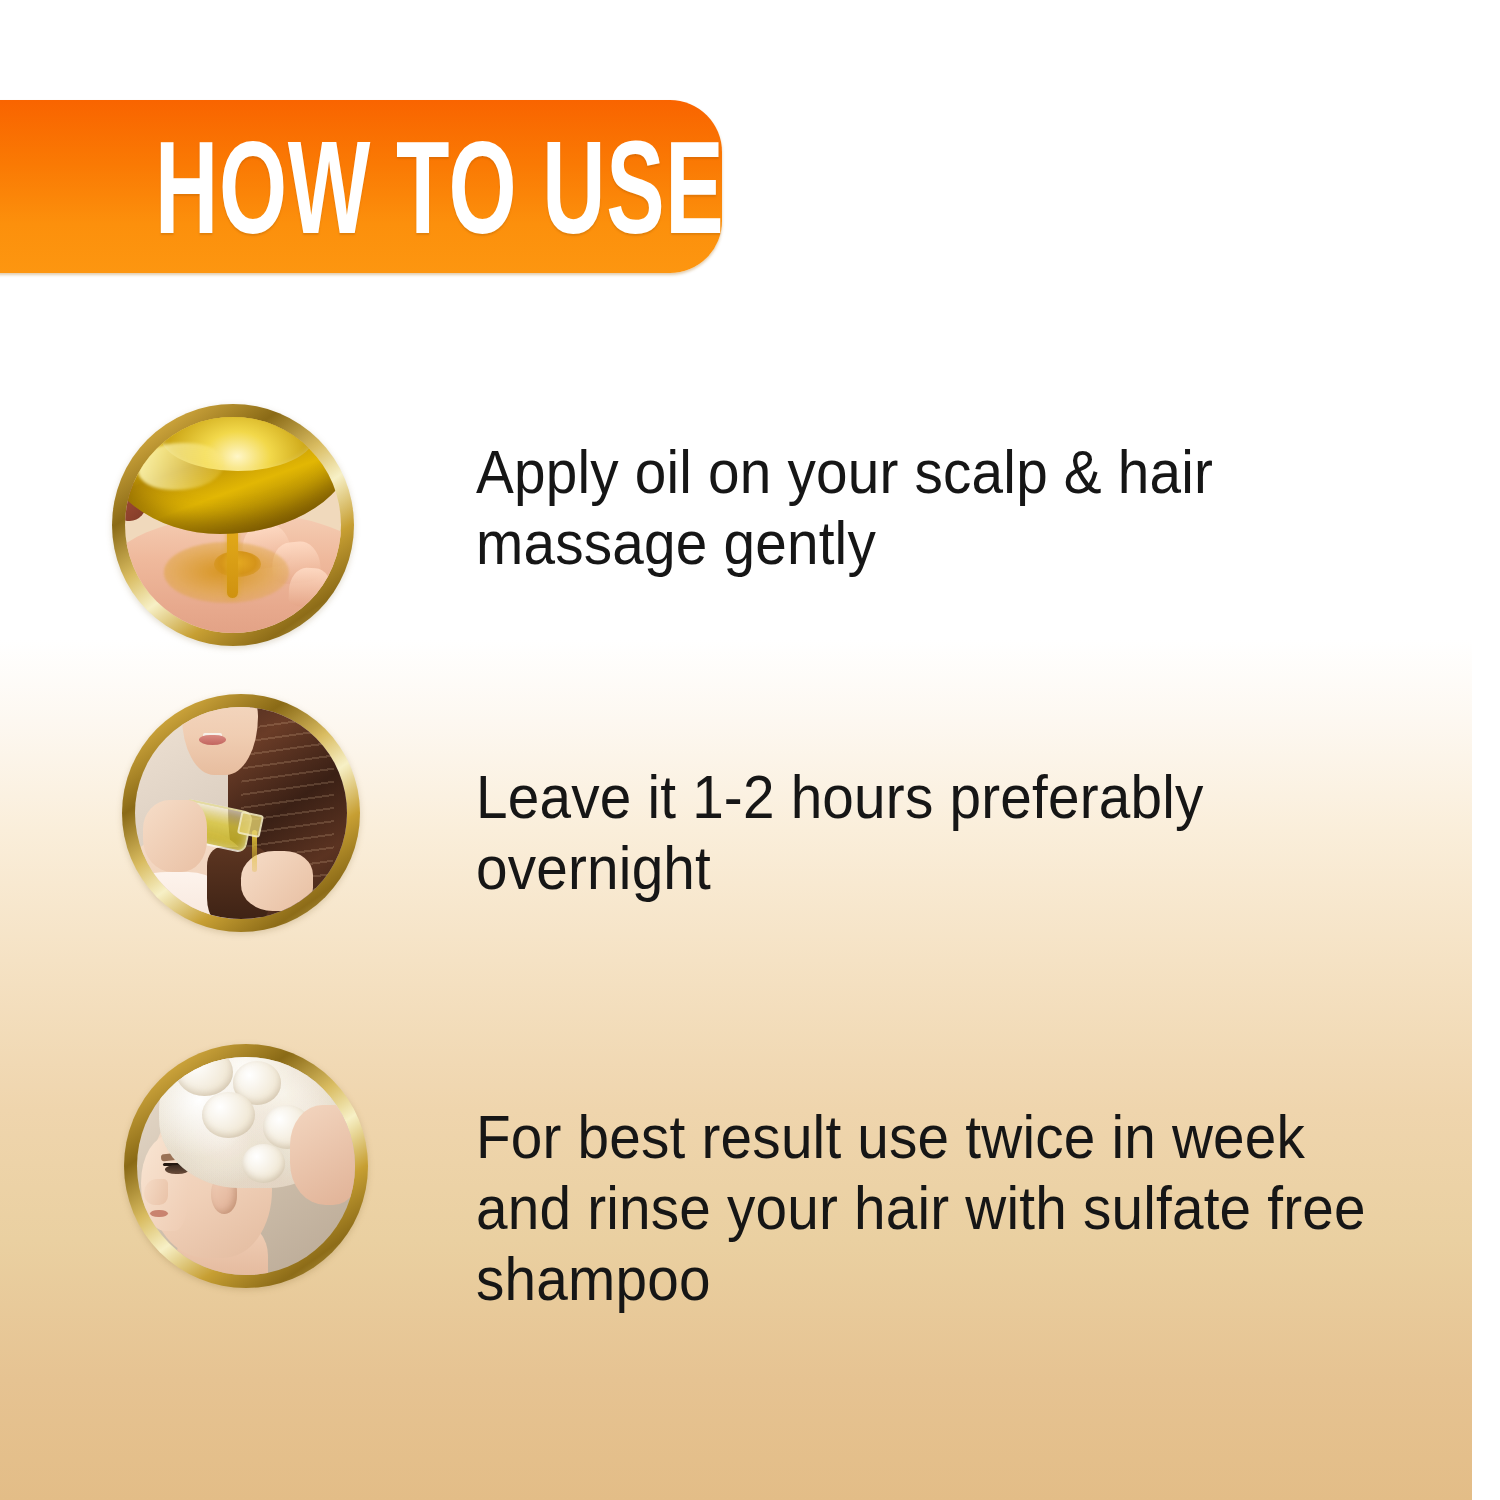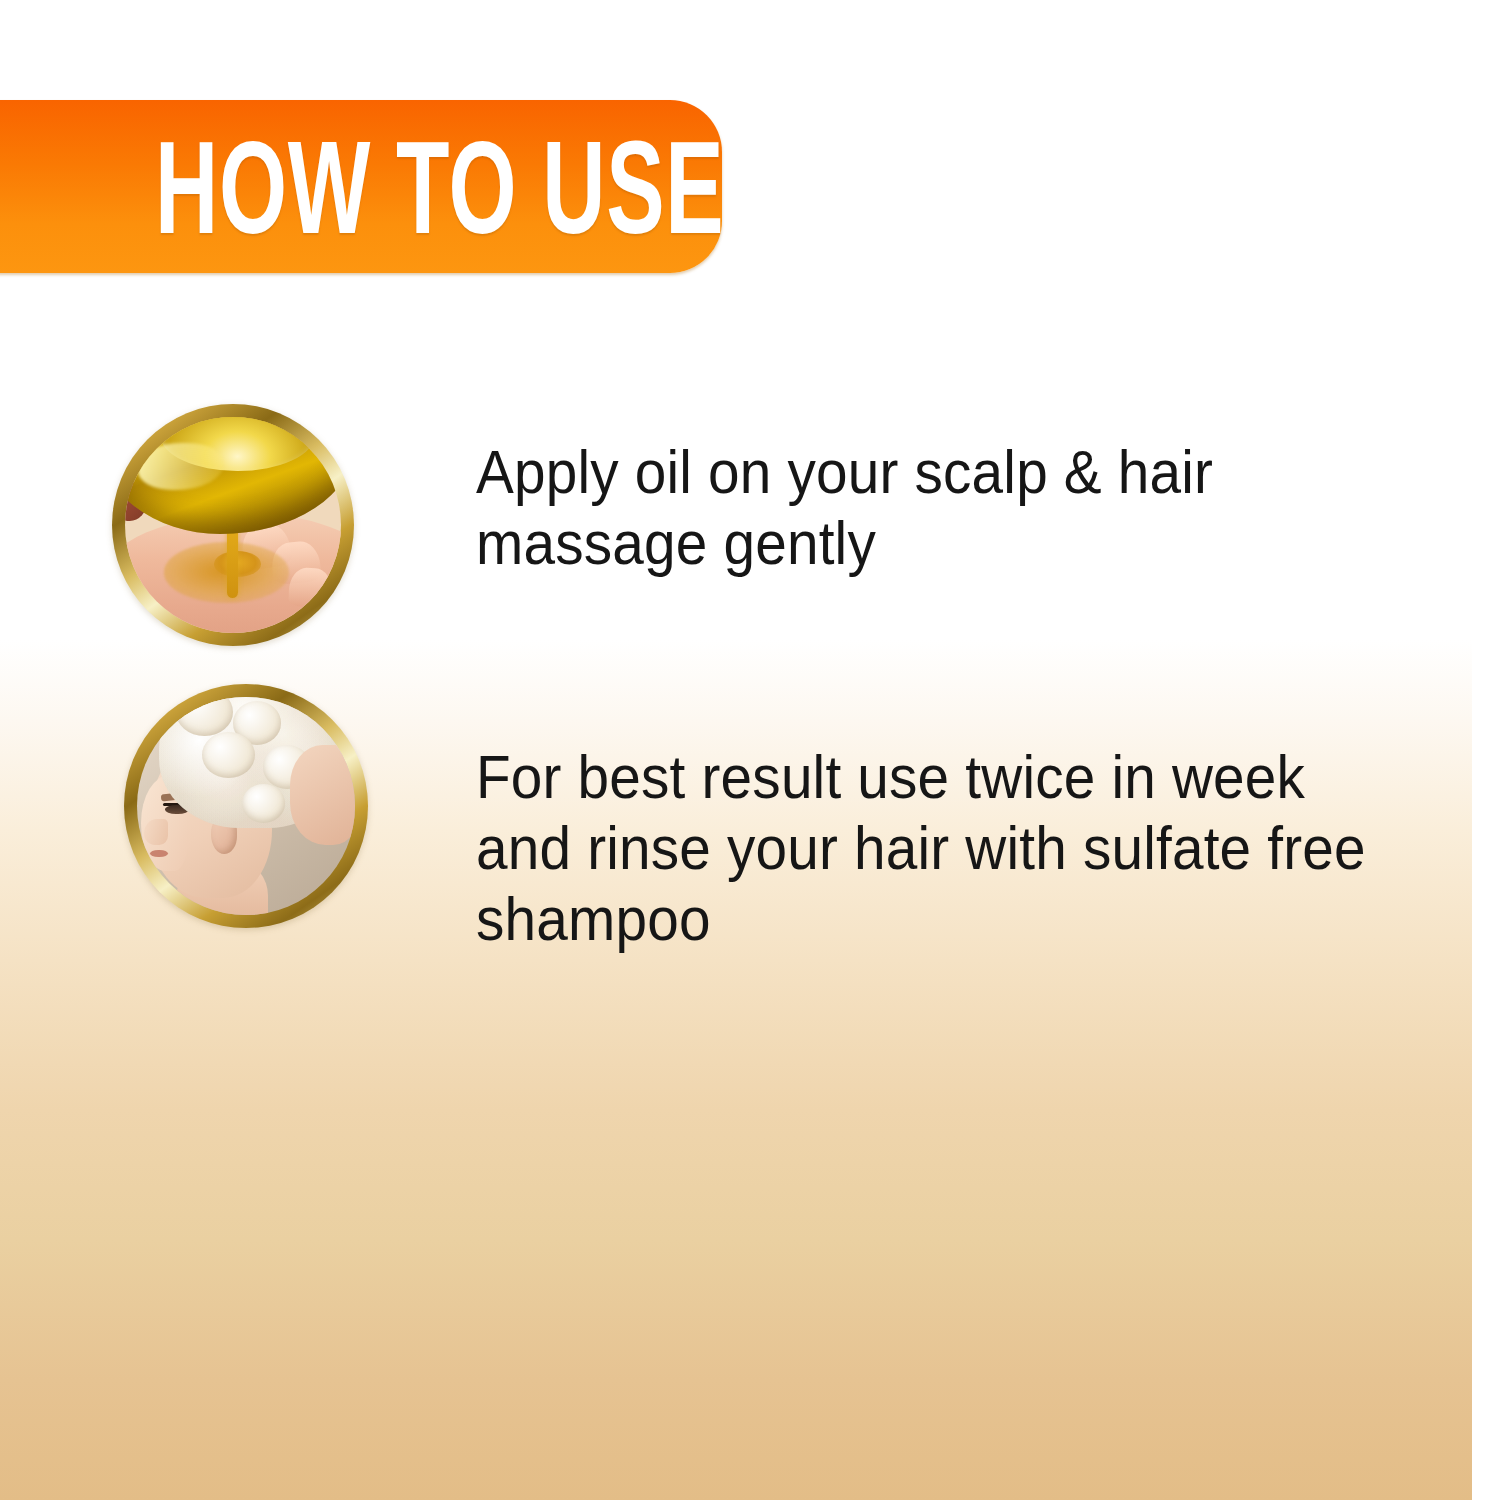--- a/index.html
+++ b/index.html
@@ -392,20 +392,42 @@
             <div class="sc1-stream"></div>
             <div class="sc1-bowl"></div>
             <div class="sc1-bowlrim"></div>
             <div class="sc1-bowlhighlight"></div>
           </div>
         </div>
       </div>
       <div class="step-text">Apply oil on your scalp &amp; hair massage gently</div>
     </div>
 
+    <div class="step step-2">
+      <div class="thumb thumb-2">
+        <div class="thumb-inner">
+          <div class="scene-bottle">
+            <div class="sc2-hair"></div>
+            <div class="sc2-hairstrands"></div>
+            <div class="sc2-face"></div>
+            <div class="sc2-teeth"></div>
+            <div class="sc2-lip"></div>
+            <div class="sc2-shoulder"></div>
+            <div class="sc2-top"></div>
+            <div class="sc2-locks"></div>
+            <div class="sc2-hand2"></div>
+            <div class="sc2-drip"></div>
+            <div class="sc2-bottle"></div>
+            <div class="sc2-bottleneck"></div>
+            <div class="sc2-hand"></div>
+          </div>
+        </div>
+      </div>
+      <div class="step-text">Leave it 1-2 hours preferably overnight</div>
+    </div>
 
     <div class="step step-3">
       <div class="thumb thumb-3">
         <div class="thumb-inner">
           <div class="scene-shampoo">
             <div class="sc3-bg-blur"></div>
             <div class="sc3-neck"></div>
             <div class="sc3-head"></div>
             <div class="sc3-profile"></div>
             <div class="sc3-nose"></div>

